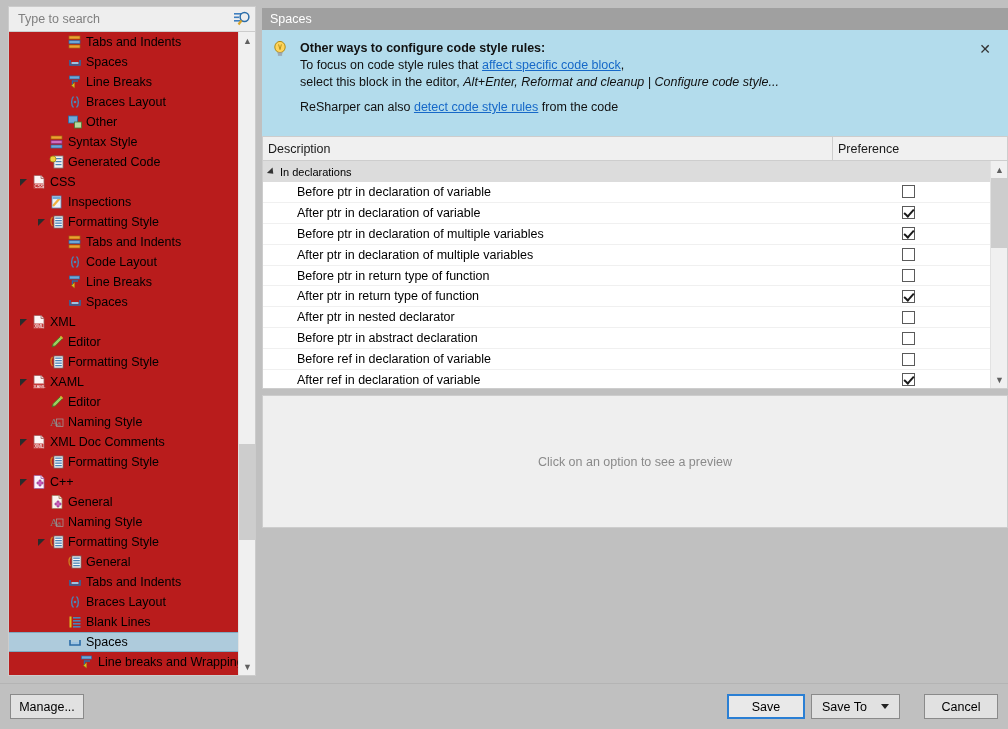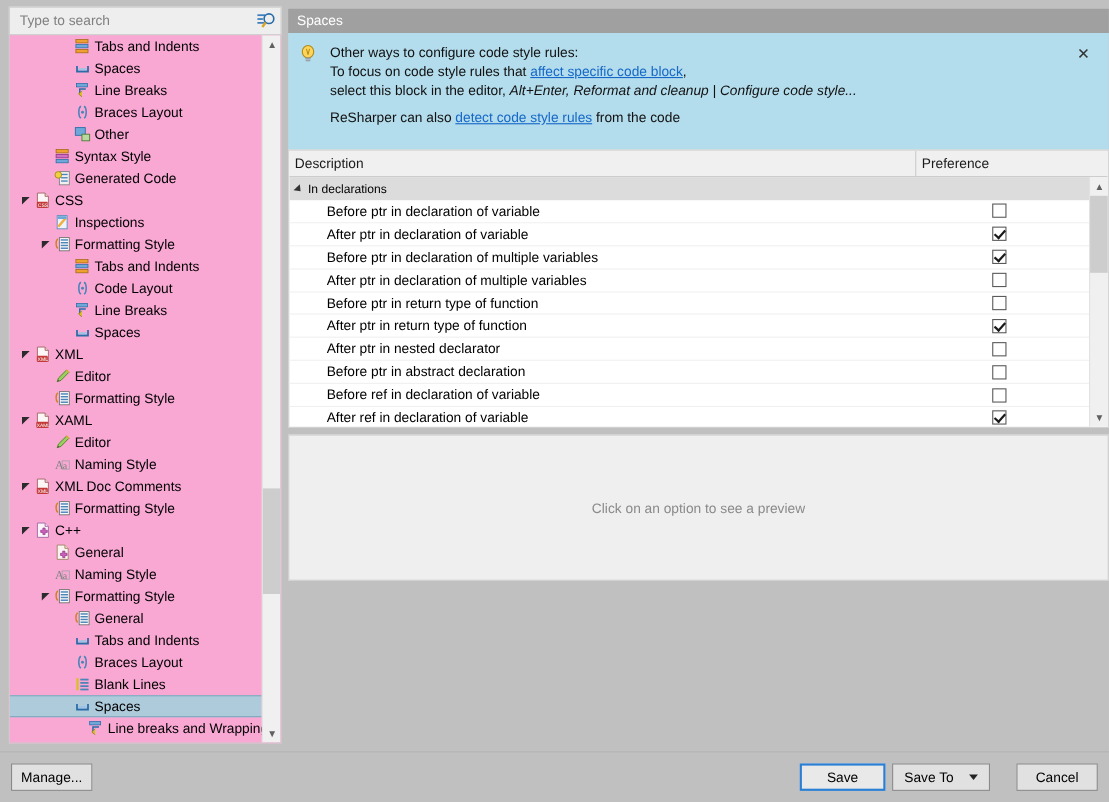--- a/index.html
+++ b/index.html
@@ -33,21 +33,21 @@
   }
   .search-placeholder {
     flex: 1;
     color: #808080;
     font-size: 12.5px;
   }
   .search-icon { width: 18px; height: 18px; flex: 0 0 18px; }
 
   .tree-wrap {
     flex: 1;
-    background: #f9a8d4;
+    background: #b91c1c;
     border: 1px solid #cccccc;
     border-top: none;
     position: relative;
     overflow: hidden;
   }
   .tree {
     position: absolute;
     left: 0; top: 0; right: 17px; bottom: 0;
     overflow: hidden;
   }
@@ -122,21 +122,21 @@
   .banner-bulb {
     position: absolute; left: 10px; top: 10px;
     width: 16px; height: 18px;
   }
   .banner-body {
     margin-left: 38px;
     line-height: 17px;
     font-size: 12.5px;
     color: #111;
   }
-  .banner-body b { font-weight: normal; }
+  .banner-body b { font-weight: bold; }
   .banner-body i { font-style: italic; }
   .banner-link {
     color: #1668c8; text-decoration: underline; cursor: pointer;
   }
   .banner-gap { height: 8px; }
   .banner-close {
     position: absolute; right: 14px; top: 10px;
     width: 18px; height: 18px;
     display: flex; align-items: center; justify-content: center;
     color: #333; font-size: 14px; cursor: pointer;

